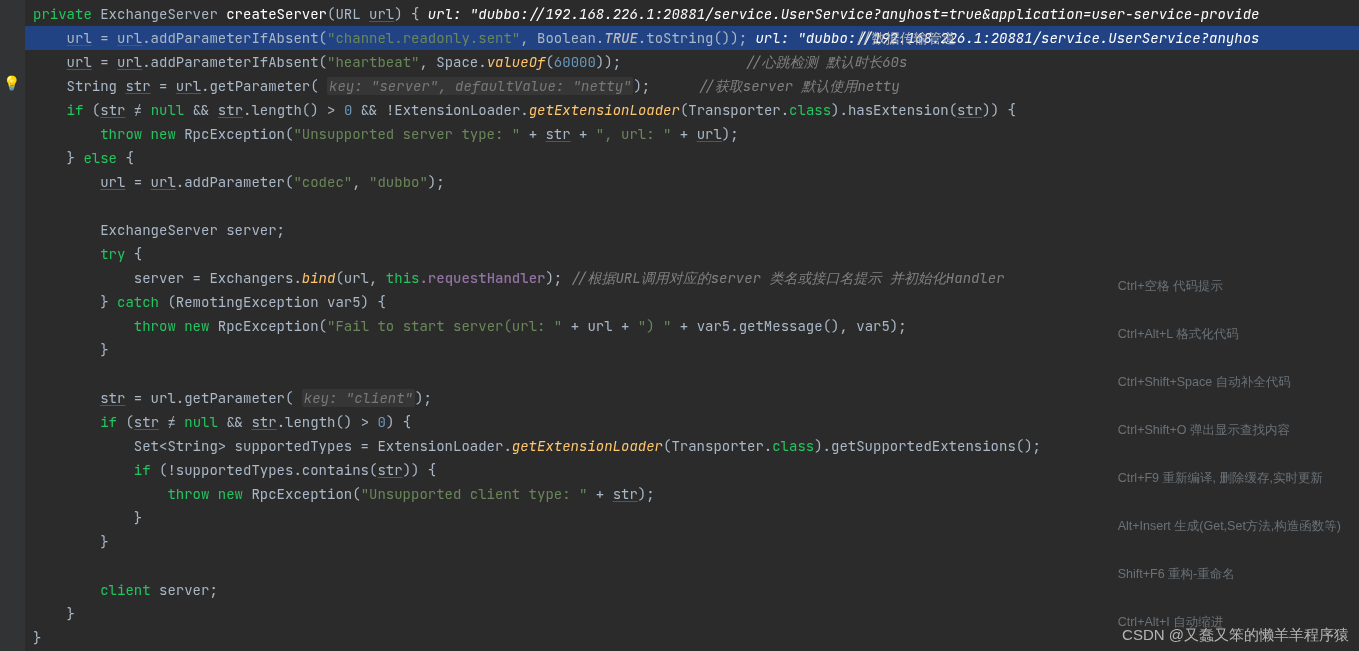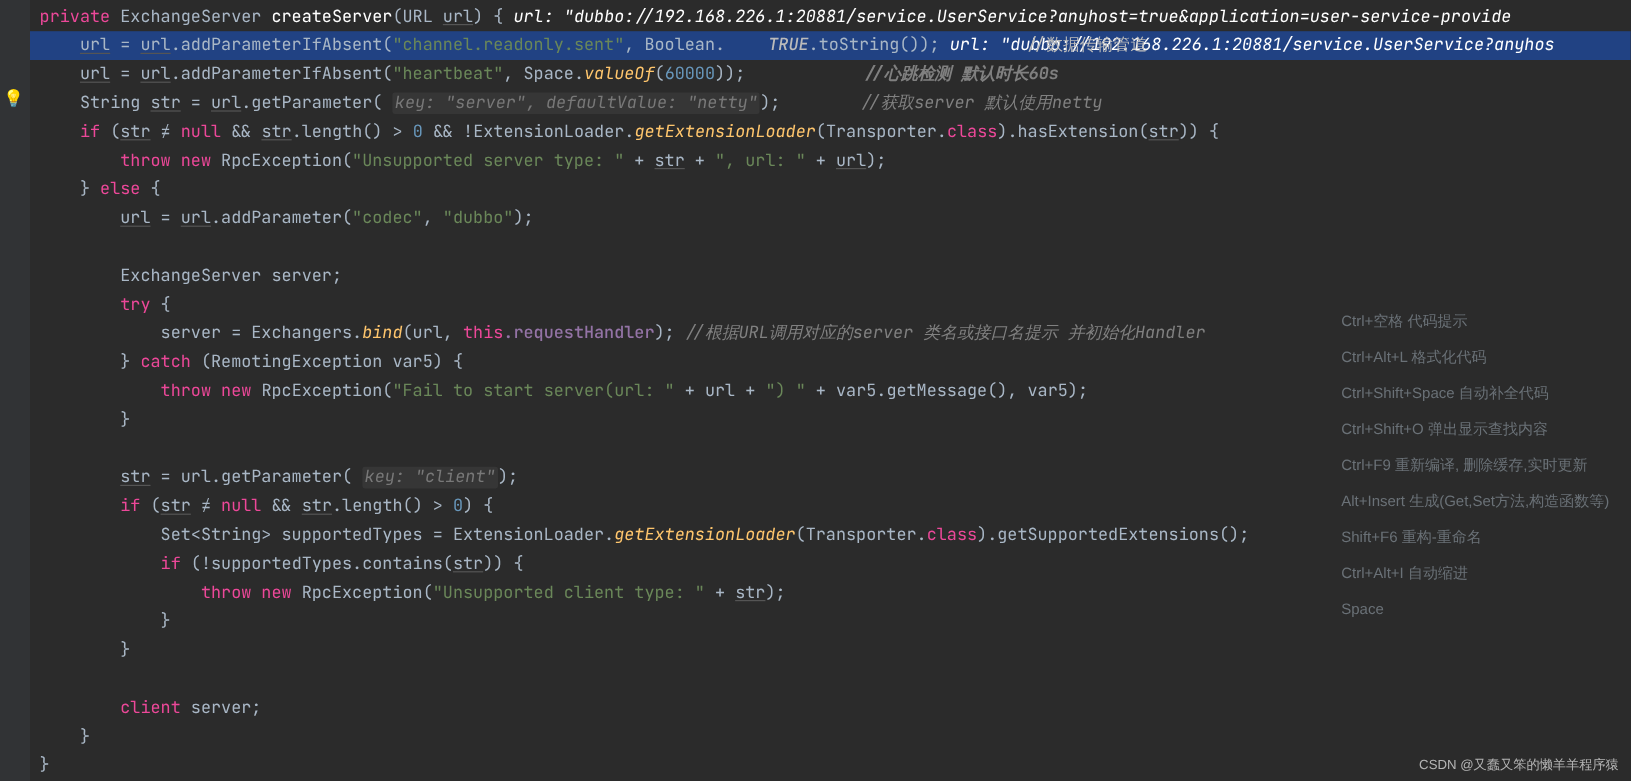--- a/index.html
+++ b/index.html
@@ -35,53 +35,53 @@
   }
   .line {
     height: 24px;
     line-height: 24px;
     padding-left: 8px;
     position: relative;
   }
   .highlight-line {
     background: #214283;
   }
-  .kw { color: #ec4899; }
+  .kw { color: #22c55e; }
   .num { color: #6897bb; }
   .str { color: #6a8759; }
   .fn { color: #ffffff; }
   .fn-italic { color: #ffc66d; font-style: italic; }
   .var { color: #9373a5; font-weight: 500; }
-  .static-ital { color: #bbb; font-style: italic; margin-left: 36px; }
+  .static-ital { color: #bbb; font-style: italic; }
   .comment { color: #ffffff; font-style: italic; }
   .param-hint { color: #787878; font-style: italic; background: rgba(100,100,100,0.2); padding: 0 2px; border-radius: 2px; }
   .inline-comment2 { color: #808080; font-style: italic; }
   .cn-comment { color: #bbbbbb; }
   .ul { text-decoration: underline; text-decoration-color: #555; text-underline-offset: 2px;}
   .neq { font-style: normal; }
 
   .shortcuts {
     position: absolute;
     right: 18px;
     top: 253px;
     color: #6a7177;
     font-size: 12.5px;
     font-family: Arial, sans-serif;
     line-height: 30px;
     text-align: left;
   }
-  .shortcuts div { white-space: nowrap; }
+  .shortcuts div { white-space: nowrap; margin-top: 18px; }
 
   .watermark {
     position: absolute;
     right: 10px;
     bottom: 6px;
     color: #cccccc;
     font-family: Arial, sans-serif;
-    font-size: 11px;
+    font-size: 15px;
     opacity: 0.85;
   }
 </style>
 </head>
 <body>
 
 <div class="gutter"></div>
 <div class="bulb">💡</div>
 
 <div class="code-area">
@@ -90,26 +90,26 @@
   <span class="kw">private</span><span> ExchangeServer </span><span class="fn">createServer</span><span>(URL </span><span class="ul">url</span><span>) {   </span><span class="comment">url: "dubbo://192.168.226.1:20881/service.UserService?anyhost=true&amp;application=user-service-provide</span>
 </div>
 
 <div class="line highlight-line">
   &nbsp;&nbsp;&nbsp;&nbsp;<span class="ul">url</span><span> = </span><span class="ul">url</span><span>.addParameterIfAbsent(</span><span class="str">"channel.readonly.sent"</span><span>, Boolean.</span><span class="var static-ital">TRUE</span><span>.toString());   </span><span class="comment">url: "dubbo://192.168.226.1:20881/service.UserService?anyhos</span>
   <span style="position:absolute; left:830px;" class="cn-comment">//数据传输管道</span>
 </div>
 
 <div class="line">
   &nbsp;&nbsp;&nbsp;&nbsp;<span class="ul">url</span><span> = </span><span class="ul">url</span><span>.addParameterIfAbsent(</span><span class="str">"heartbeat"</span><span>, Space.</span><span class="fn-italic">valueOf</span><span>(</span><span class="num">60000</span><span>));</span>
-  <span style="position:absolute; left:695px;font-weight:bold;" class="inline-comment2">//心跳检测 默认时长60s</span>
+  <span style="position:absolute; left:720px;" class="inline-comment2">//心跳检测 默认时长60s</span>
 </div>
 
 <div class="line">
   &nbsp;&nbsp;&nbsp;&nbsp;<span>String </span><span class="ul">str</span><span> = </span><span class="ul">url</span><span>.getParameter( </span><span class="param-hint">key: "server",   defaultValue: "netty"</span><span>);</span>
-  <span style="position:absolute; left:692px;" class="inline-comment2">//获取server 默认使用netty</span>
+  <span style="position:absolute; left:673px;" class="inline-comment2">//获取server 默认使用netty</span>
 </div>
 
 <div class="line">
   &nbsp;&nbsp;&nbsp;&nbsp;<span class="kw">if</span><span> (</span><span class="ul">str</span><span class="neq"> ≠ </span><span class="kw">null</span><span> &amp;&amp; </span><span class="ul">str</span><span>.length() &gt; </span><span class="num">0</span><span> &amp;&amp; !ExtensionLoader.</span><span class="fn-italic">getExtensionLoader</span><span>(Transporter.</span><span class="kw">class</span><span>).hasExtension(</span><span class="ul">str</span><span>)) {</span>
 </div>
 
 <div class="line">
   &nbsp;&nbsp;&nbsp;&nbsp;&nbsp;&nbsp;&nbsp;&nbsp;<span class="kw">throw new</span><span> RpcException(</span><span class="str">"Unsupported server type: "</span><span> + </span><span class="ul">str</span><span> + </span><span class="str">", url: "</span><span> + </span><span class="ul">url</span><span>);</span>
 </div>
 

